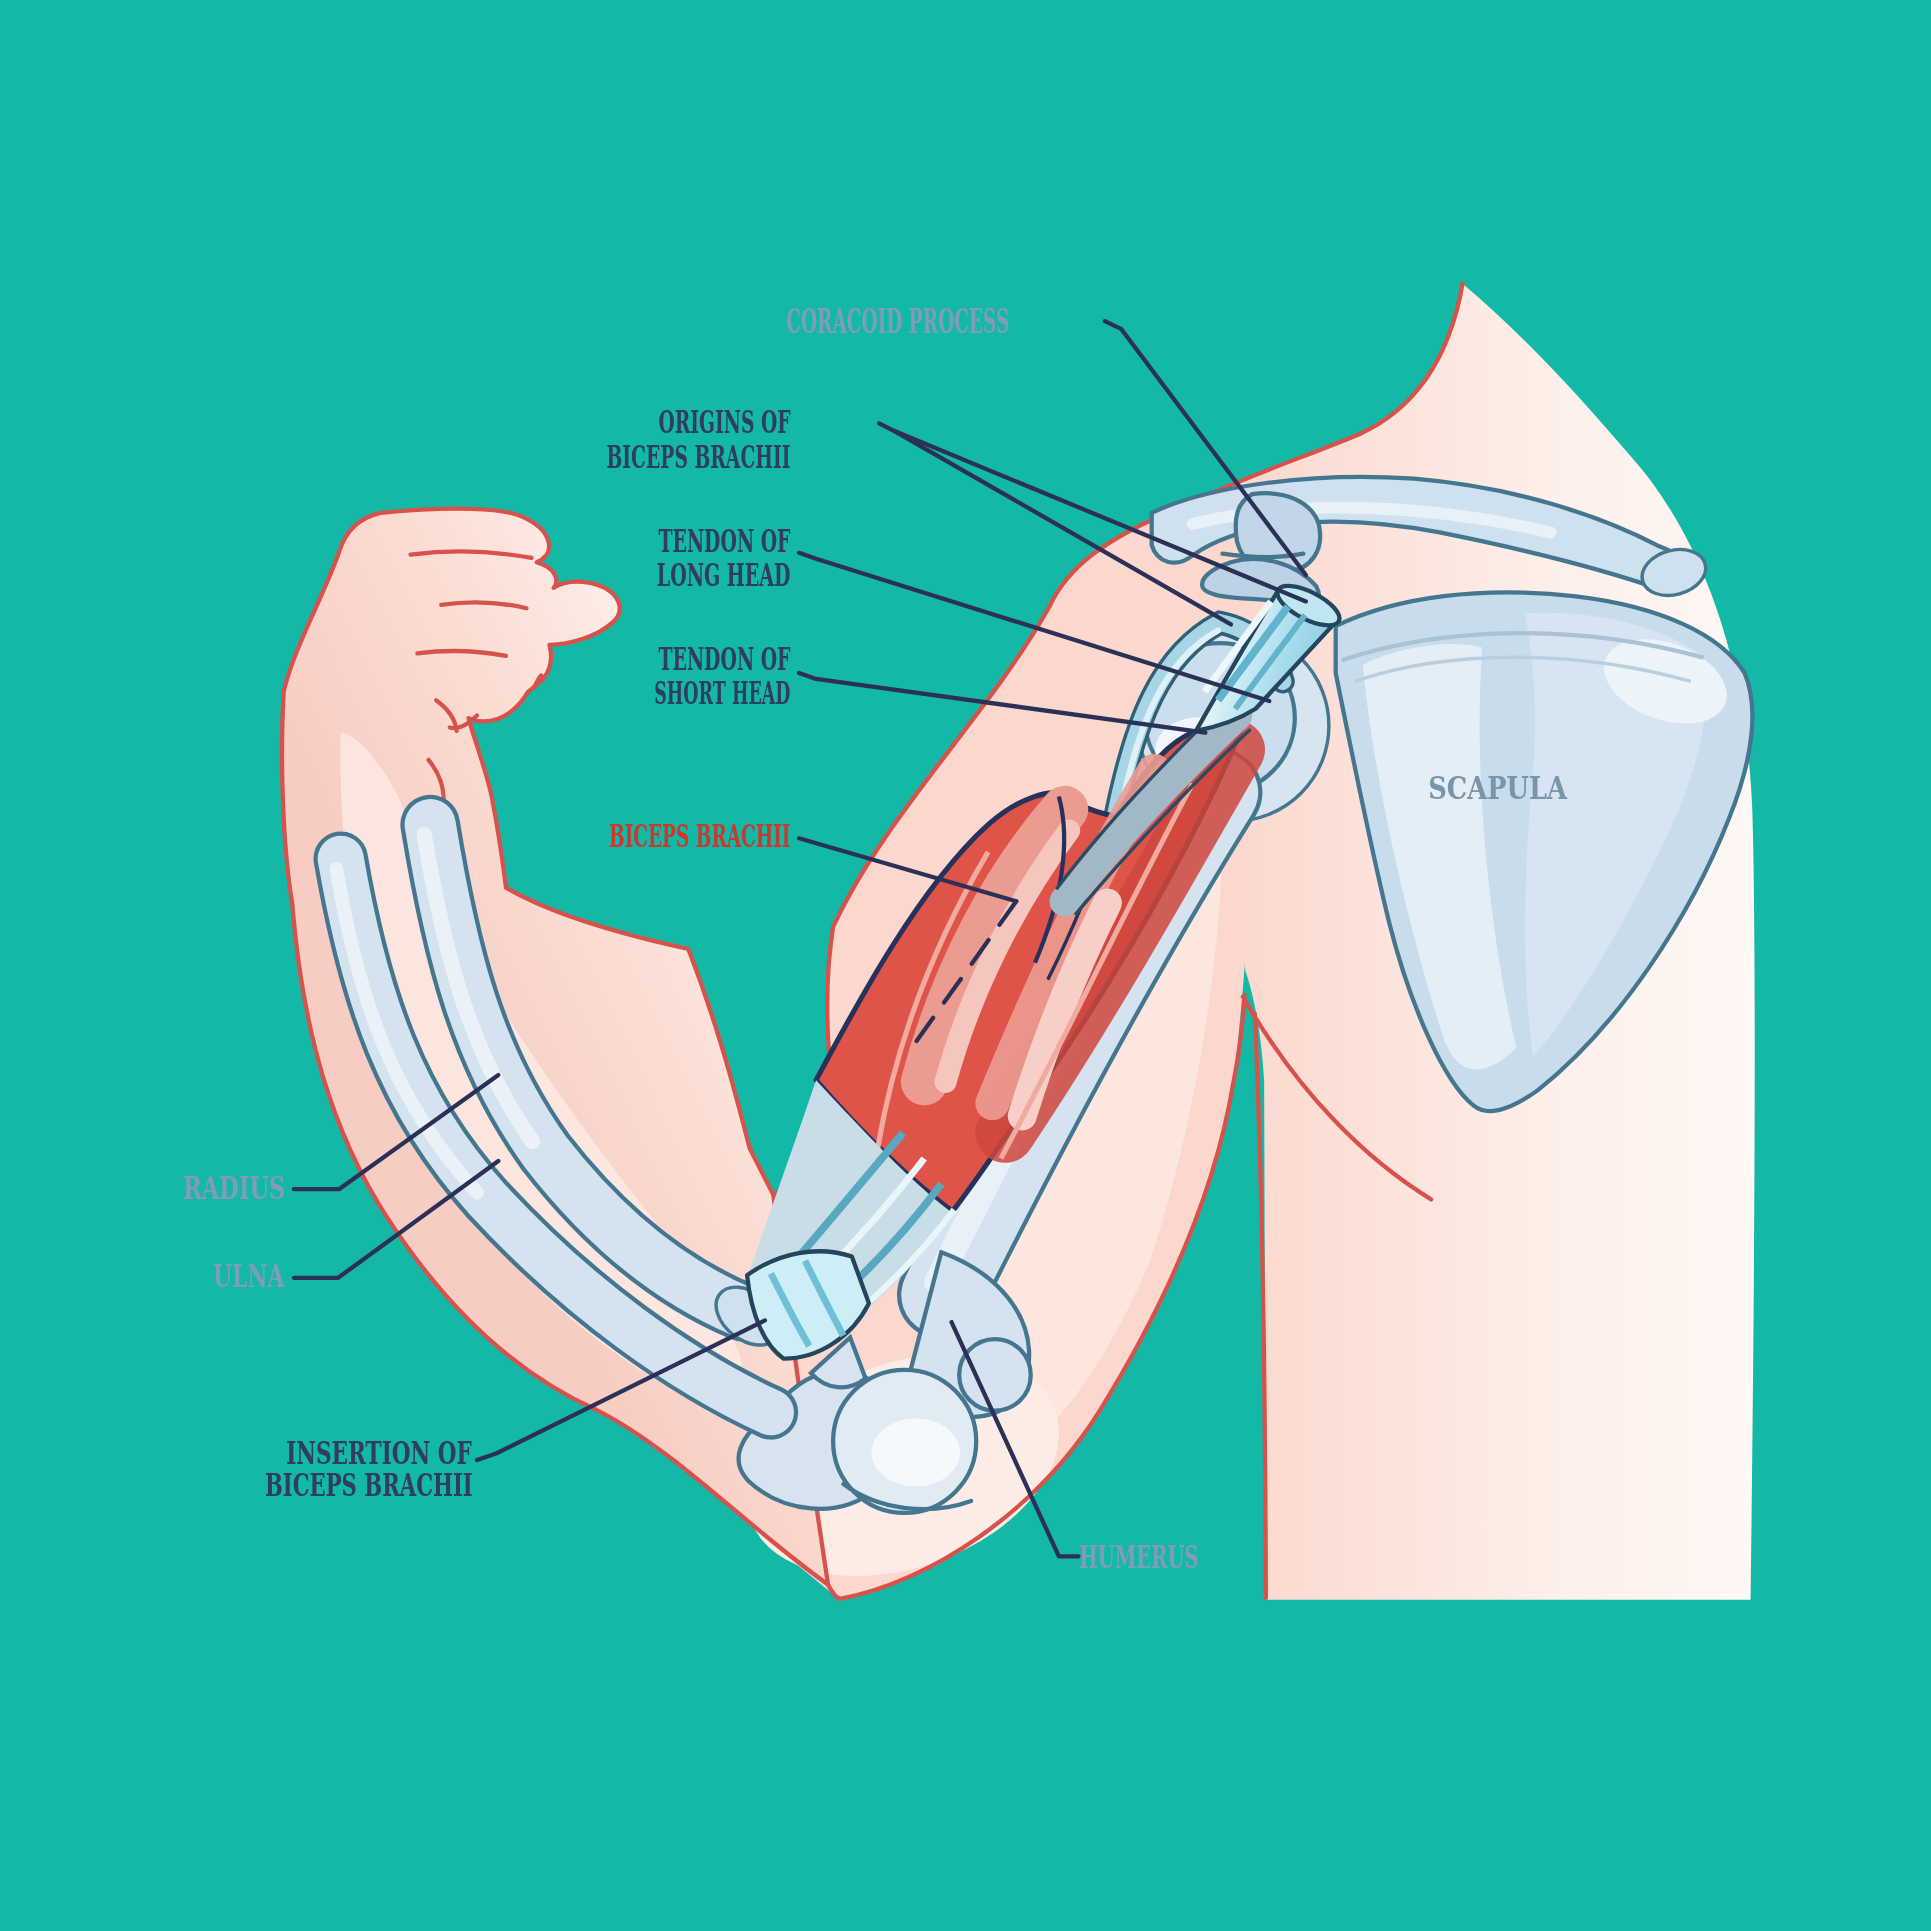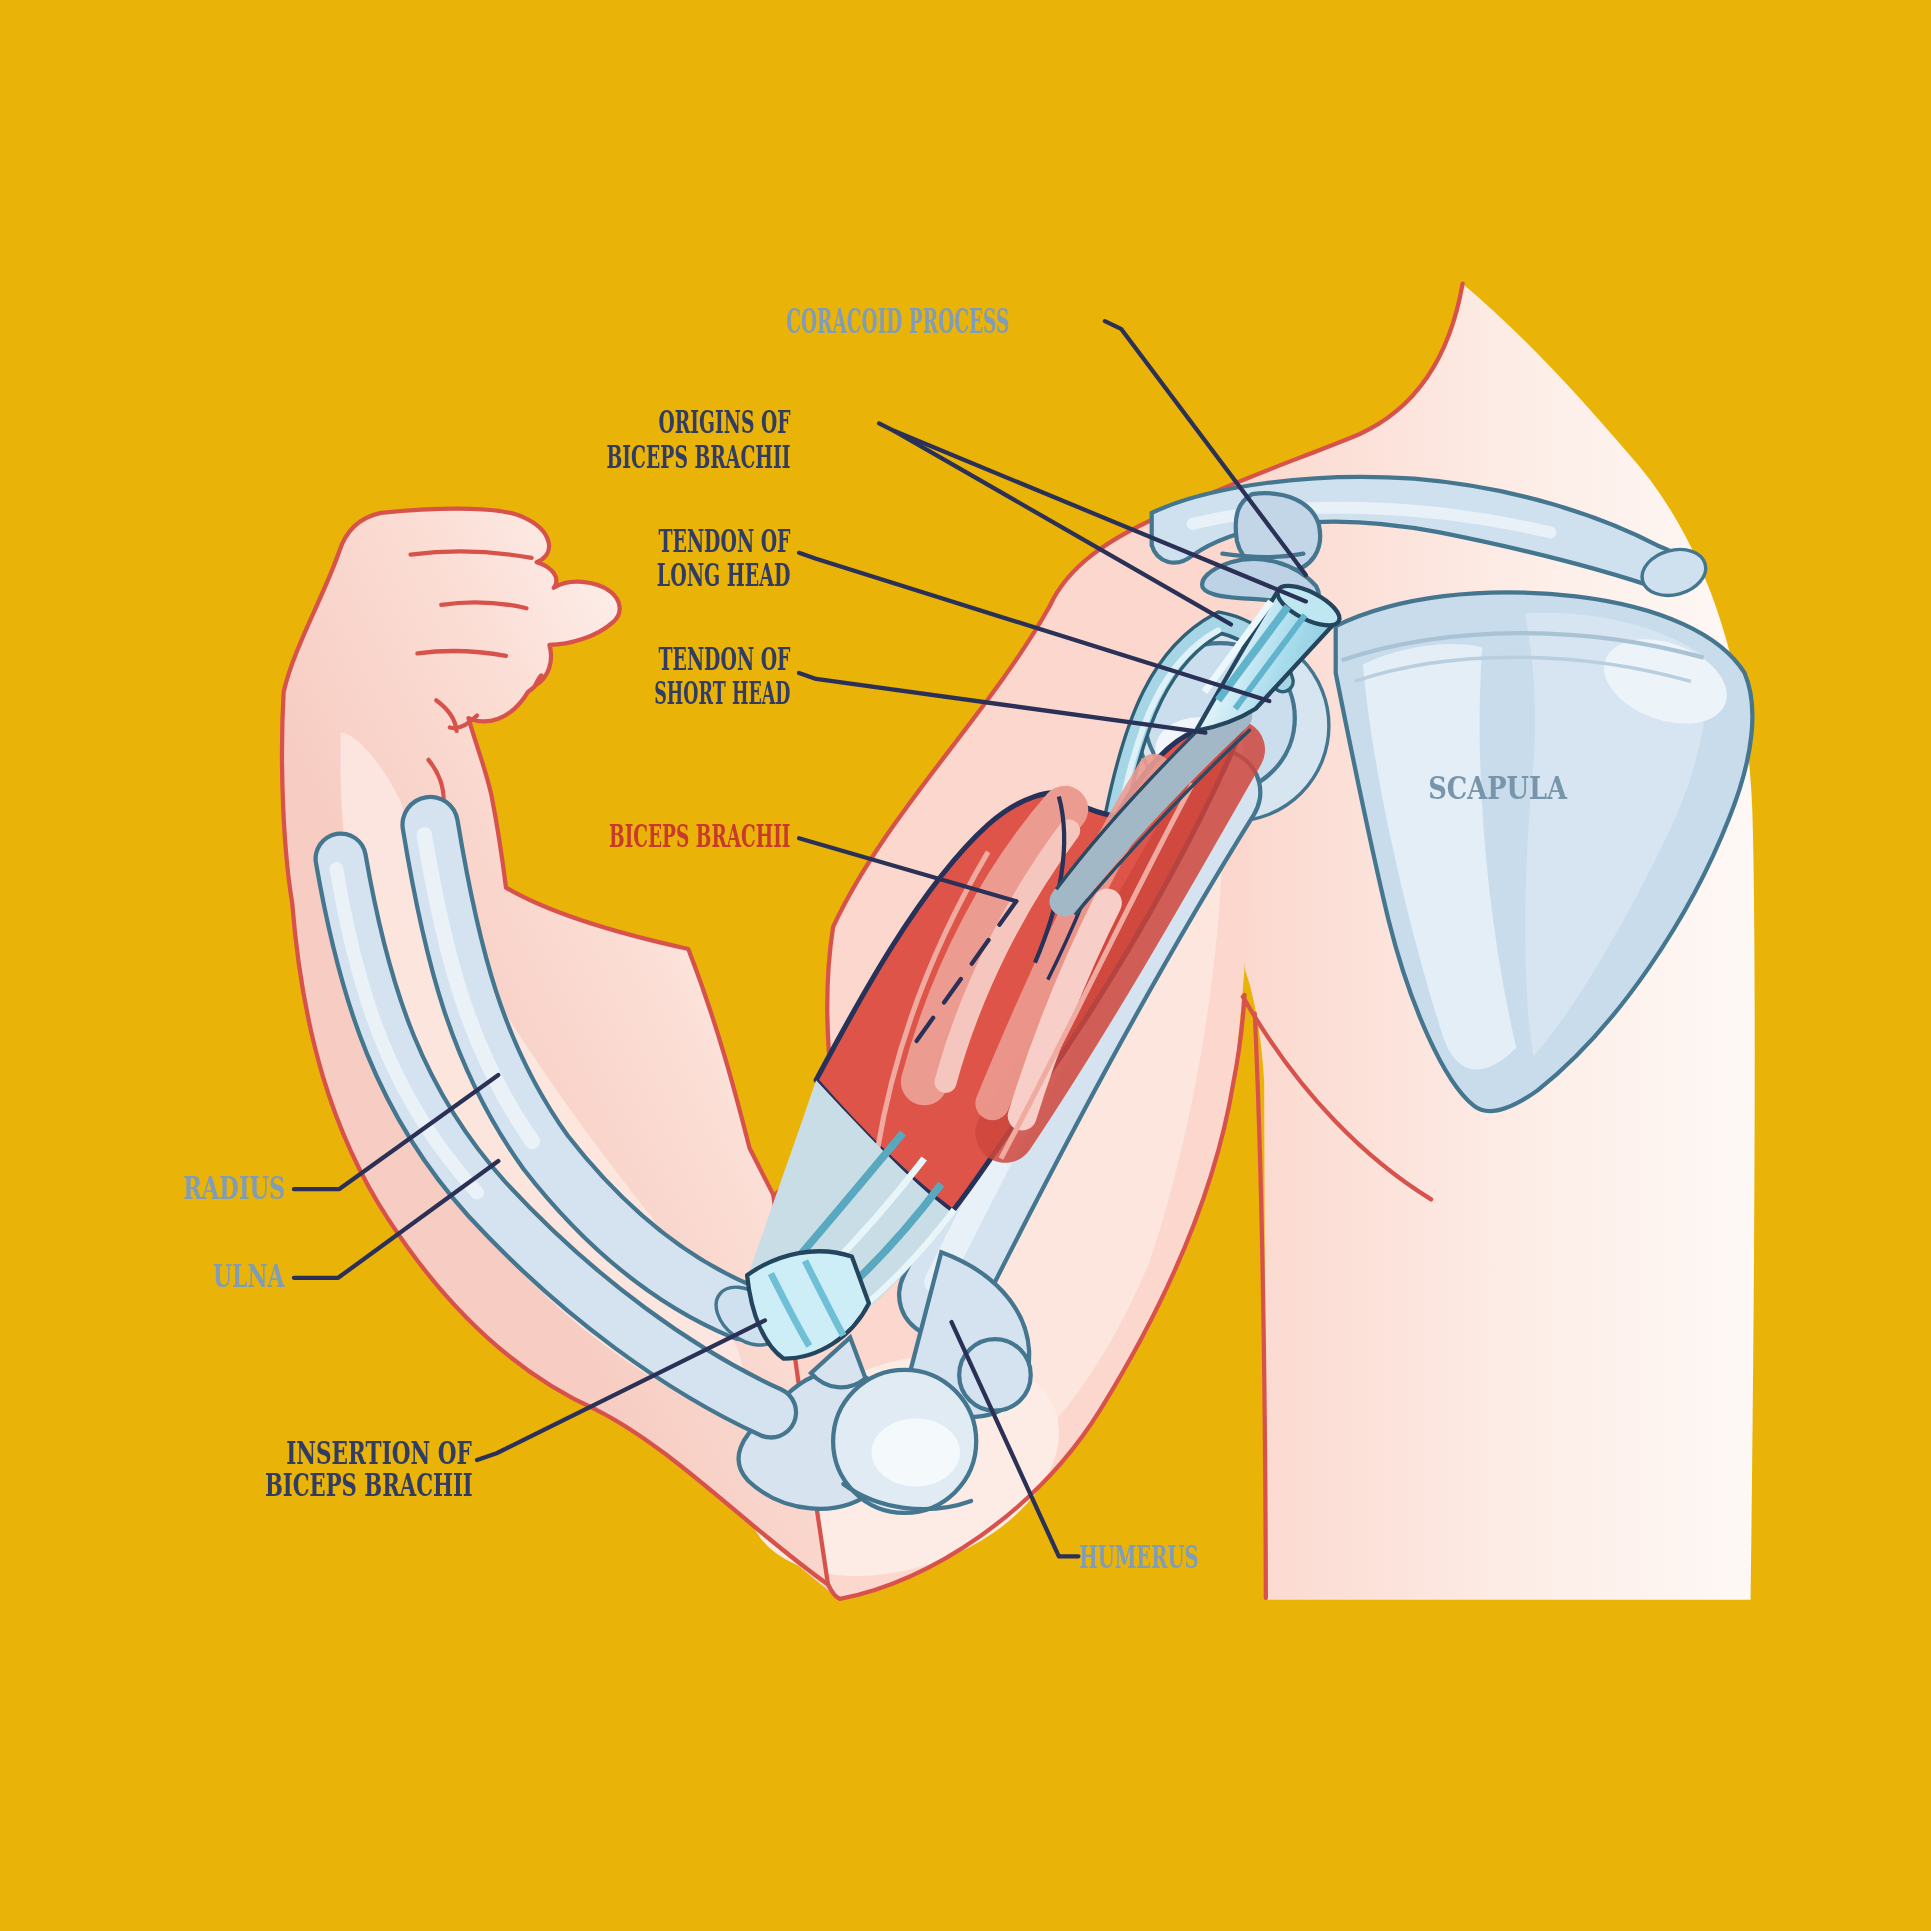--- a/index.html
+++ b/index.html
@@ -1,16 +1,16 @@
 <!DOCTYPE html>
 <html style="font-size:13.6px"><head>
 <meta charset="utf-8">
 <style>
   html,body{margin:0;padding:0;background:#ffffff;}
-  .stage{width:1932px;height:1932px;position:relative;background:#eab308;}
+  .stage{width:1932px;height:1932px;position:relative;background:#14b8a6;}
   svg{display:block;}
   .lbl{font-family:"DejaVu Serif","Liberation Serif",serif;font-weight:bold;}
   .lbl-navy{fill:#313c63;}
   .lbl-steel{fill:#7f9db8;}
   .lbl-scap{fill:#7995ab;}
   .lbl-red{fill:#c8392e;}
   .leader{stroke:#2b3156;stroke-width:5;fill:none;stroke-linecap:round;stroke-linejoin:round;}
   .leader-dash{stroke:#2b3156;stroke-width:5;fill:none;stroke-linecap:round;stroke-dasharray:34 22;}
   .skinline{stroke:#d8524c;stroke-width:5;fill:none;stroke-linecap:round;stroke-linejoin:round;}
   .boneline{stroke:#45768f;stroke-width:5;fill:none;stroke-linecap:round;}

